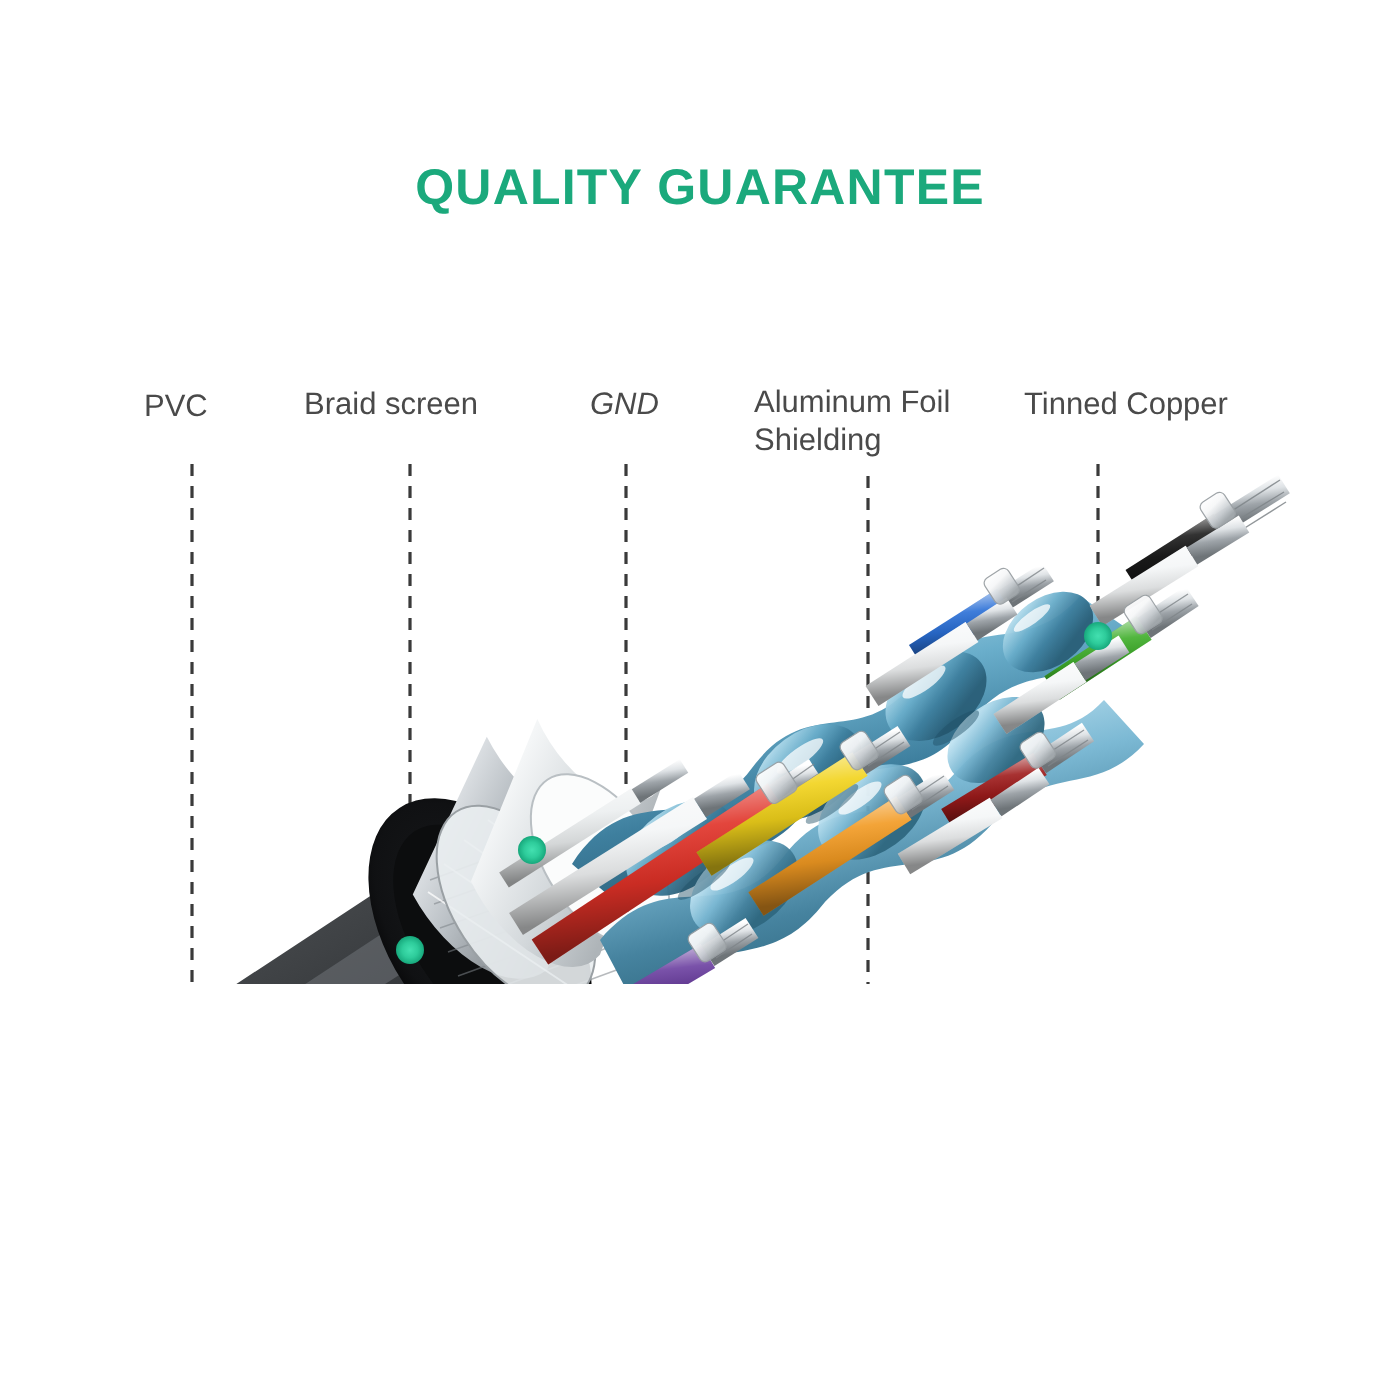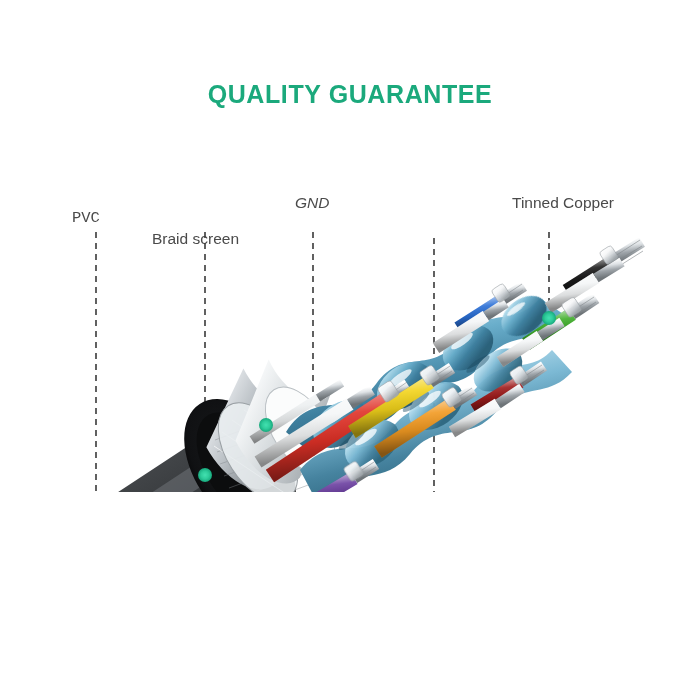--- a/index.html
+++ b/index.html
@@ -33,22 +33,22 @@
   }
   
   .callout-label {
     position: absolute;
     font-size: 15.5px;
     color: #4a4a4a;
     line-height: 1.25;
     font-family: "Liberation Sans", sans-serif;
     white-space: pre-line;
   }
-  .lbl-pvc      { left: 72px;  top: 209px; font-family: Liberation Mono, monospace; }
-  .lbl-braid    { left: 152px; top: 193px; margin-top: 36px; }
+  .lbl-pvc      { left: 72px;  top: 194px; }
+  .lbl-braid    { left: 152px; top: 193px; }
   .lbl-gnd      { left: 295px; top: 193px; font-style: italic; }
   .lbl-foil     { left: 377px; top: 192px; }
   .lbl-tinned   { left: 512px; top: 193px; text-align: center; }
 
   
   #art {
     position: absolute;
     left: 0;
     top: 0;
     width: 700px;
@@ -61,20 +61,22 @@
 <div id="stage">
 
   <div id="title">QUALITY GUARANTEE</div>
 
   <div class="callout-label lbl-pvc">PVC</div>
 
   <div class="callout-label lbl-braid">Braid screen</div>
 
   <div class="callout-label lbl-gnd">GND</div>
 
+  <div class="callout-label lbl-foil">Aluminum Foil
+Shielding</div>
 
   <div class="callout-label lbl-tinned">Tinned Copper</div>
 
   <svg id="art" viewBox="0 0 700 700">
     <defs>
 
       <linearGradient id="gJacket" x1="0" y1="0" x2="0.55" y2="0.84">
         <stop offset="0%" stop-color="#55595d"></stop>
         <stop offset="18%" stop-color="#65696d"></stop>
         <stop offset="40%" stop-color="#46494c"></stop>

